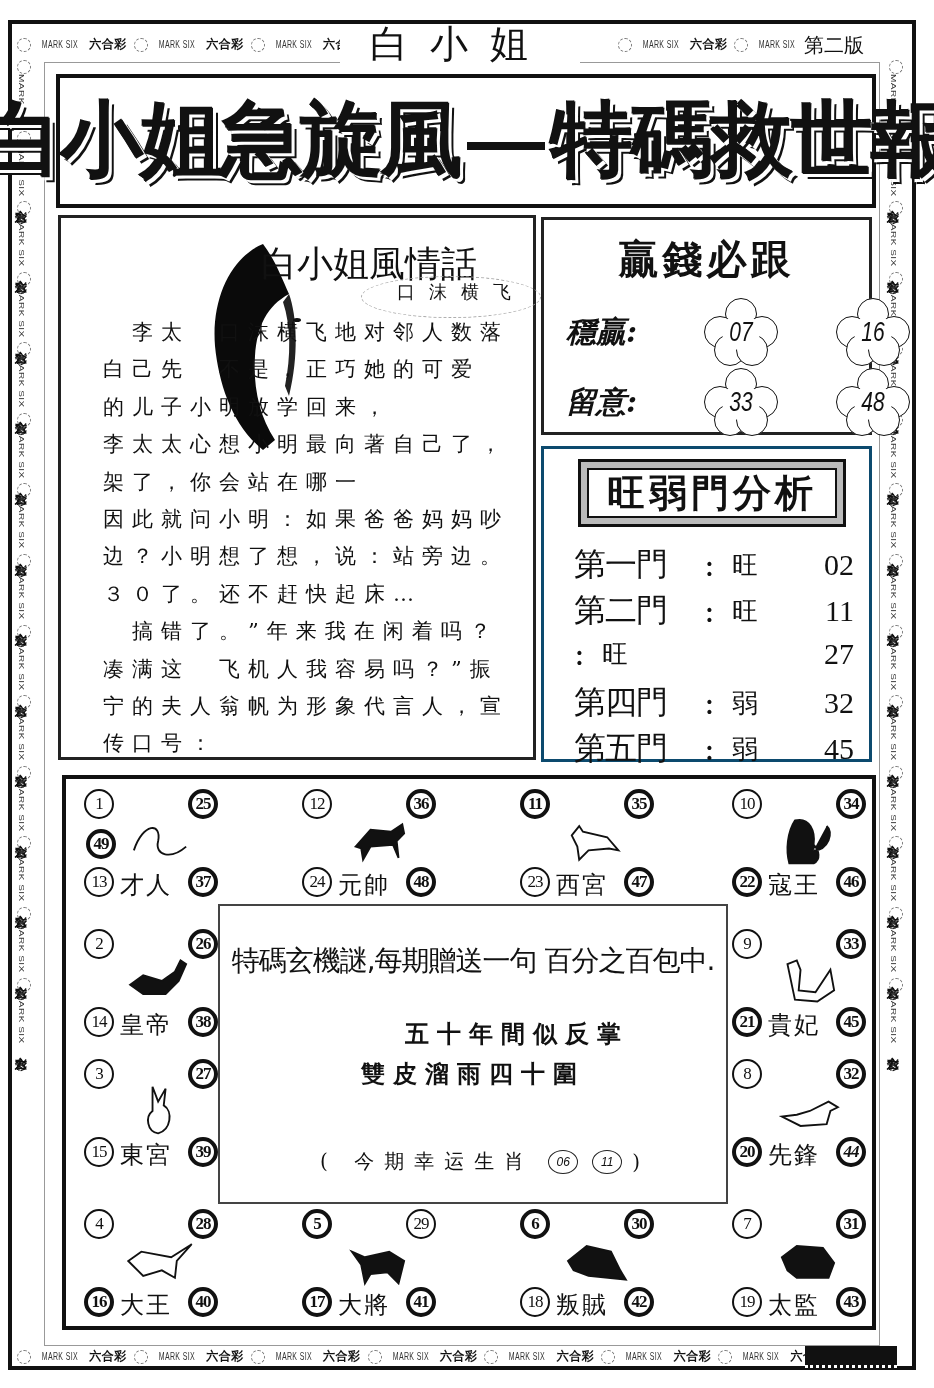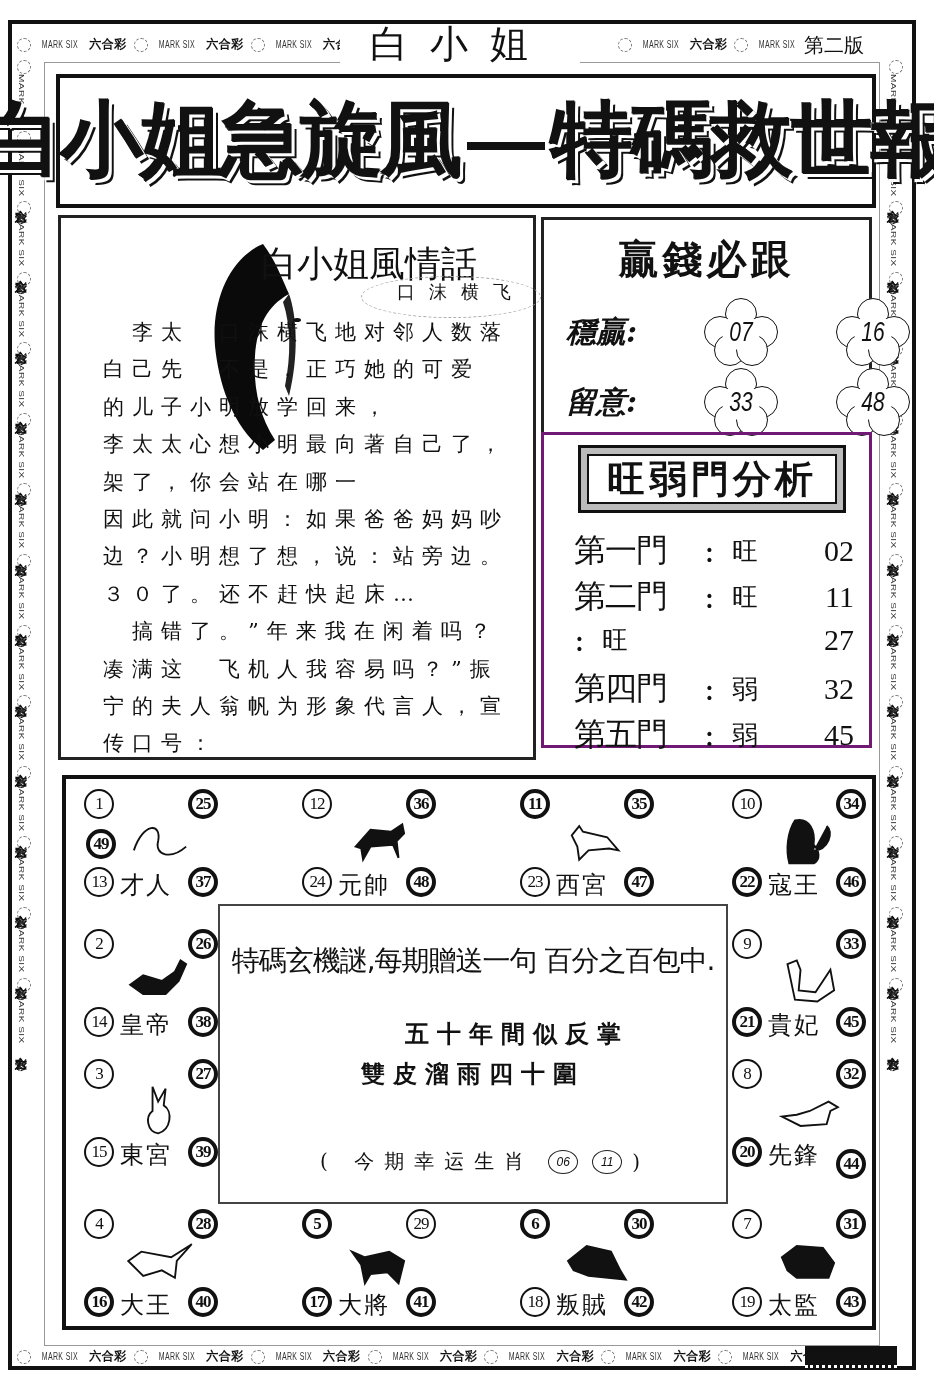--- a/index.html
+++ b/index.html
@@ -45,21 +45,21 @@
   .win-box { position: absolute; left: 541px; top: 217px; width: 331px; height: 218px; border: 3px solid #222; }
   .win-title { position: absolute; left: 0; width: 100%; top: 12px; text-align: center; font-family: "DejaVu Sans", sans-serif; font-weight: bold; font-size: 40px; letter-spacing: 4px; }
   .win-row { position: absolute; left: 22px; display: flex; align-items: center; }
   .win-label { font-size: 30px; font-weight: bold; width: 120px; font-style: italic; }
   .clover { position: relative; width: 70px; height: 64px; margin-left: 20px; margin-right: 42px; }
   .clover span.petal { position: absolute; width: 32px; height: 32px; border: 1.6px solid #111; border-radius: 50%; background: #fff; }
   .clover .c-num { position: absolute; left: 0; top: 0; width: 100%; height: 100%; display: flex; align-items: center; justify-content: center; font-size: 28px; font-style: italic; font-family: "Liberation Sans", sans-serif; transform: scaleX(0.75); background: transparent; }
   .clover .center { position: absolute; left: 16px; top: 14px; width: 38px; height: 36px; background: #fff; border-radius: 50%; }
 
   
-  .str-box { position: absolute; left: 541px; top: 432px; width: 331px; height: 316px; border: 3px solid #701a75; }
+  .str-box { position: absolute; left: 541px; top: 446px; width: 331px; height: 316px; border: 3px solid #0c4a6e; }
   .str-title { position: absolute; left: 34px; top: 10px; width: 268px; height: 68px; border: 3px solid #111; box-shadow: inset 0 0 0 6px #bbb, inset 0 0 0 8px #111; display: flex; align-items: center; justify-content: center; font-family: "DejaVu Sans", sans-serif; font-weight: bold; font-size: 38px; letter-spacing: 4px; }
   .str-row { position: absolute; left: 30px; width: 280px; display: flex; align-items: center; font-size: 32px; }
   .str-gate { width: 130px; letter-spacing: -1px; font-family: "DejaVu Sans", sans-serif; }
   .str-colon { width: 28px; }
   .str-state { width: 70px; font-size: 26px; }
   .str-num { flex: 1; text-align: right; font-family: "Liberation Serif", serif; font-size: 30px; }
 
   
   .zodiac-box { position: absolute; left: 62px; top: 775px; width: 814px; height: 555px; border: 4px solid #111; }
   .zcell { position: absolute; width: 140px; height: 110px; }
@@ -277,21 +277,21 @@
         <div class="ball bold" style="left: 104px; top: 78px;">39</div>
         <svg class="animal" viewBox="0 0 76 60">
           <path d="M30 4 L36 20 L44 6 L42 24 C52 30 50 50 36 54 C24 52 22 36 30 30 Z" fill="none" stroke="#111" stroke-width="2"></path>
         </svg>
         <div class="zname">東宮</div>
       </div>
       <div class="zcell" style="left: 666px; top: 280px;">
         <div class="ball" style="left: 0px; top: 0px;">8</div>
         <div class="ball bold" style="left: 104px; top: 0px;">32</div>
         <div class="ball bold" style="left: 0px; top: 78px;">20</div>
-        <div class="ball bold" style="left: 104px; top: 90px;">44</div>
+        <div class="ball bold" style="left: 104px; top: 78px; font-style: italic;">44</div>
         <svg class="animal" viewBox="0 0 76 60">
           <path d="M60 20 L70 26 L62 30 L58 44 L30 46 L10 36 L26 34 L40 30 Z" fill="none" stroke="#111" stroke-width="2"></path>
         </svg>
         <div class="zname">先鋒</div>
       </div>
       <div class="zcell" style="left: 18px; top: 430px;">
         <div class="ball" style="left: 0px; top: 0px;">4</div>
         <div class="ball bold" style="left: 104px; top: 0px;">28</div>
         <div class="ball bold" style="left: 0px; top: 78px;">16</div>
         <div class="ball bold" style="left: 104px; top: 78px;">40</div>

